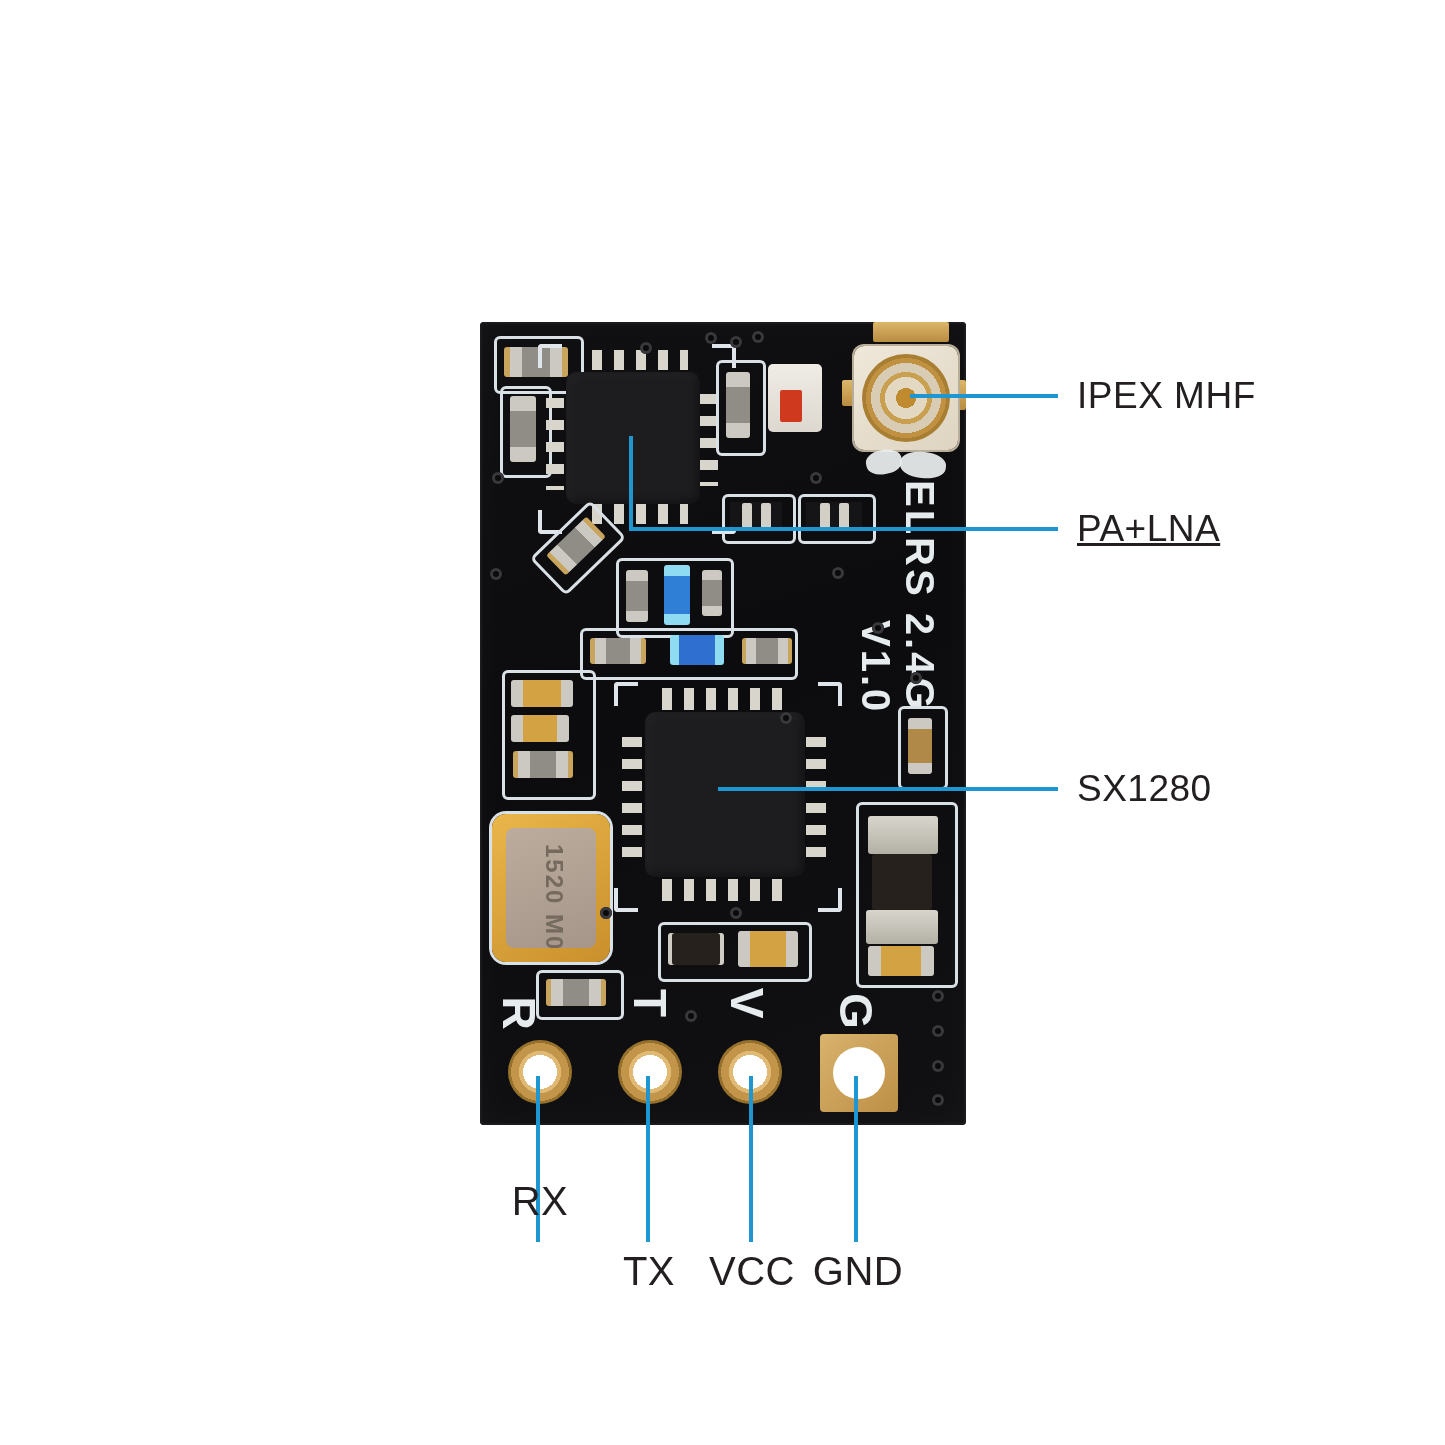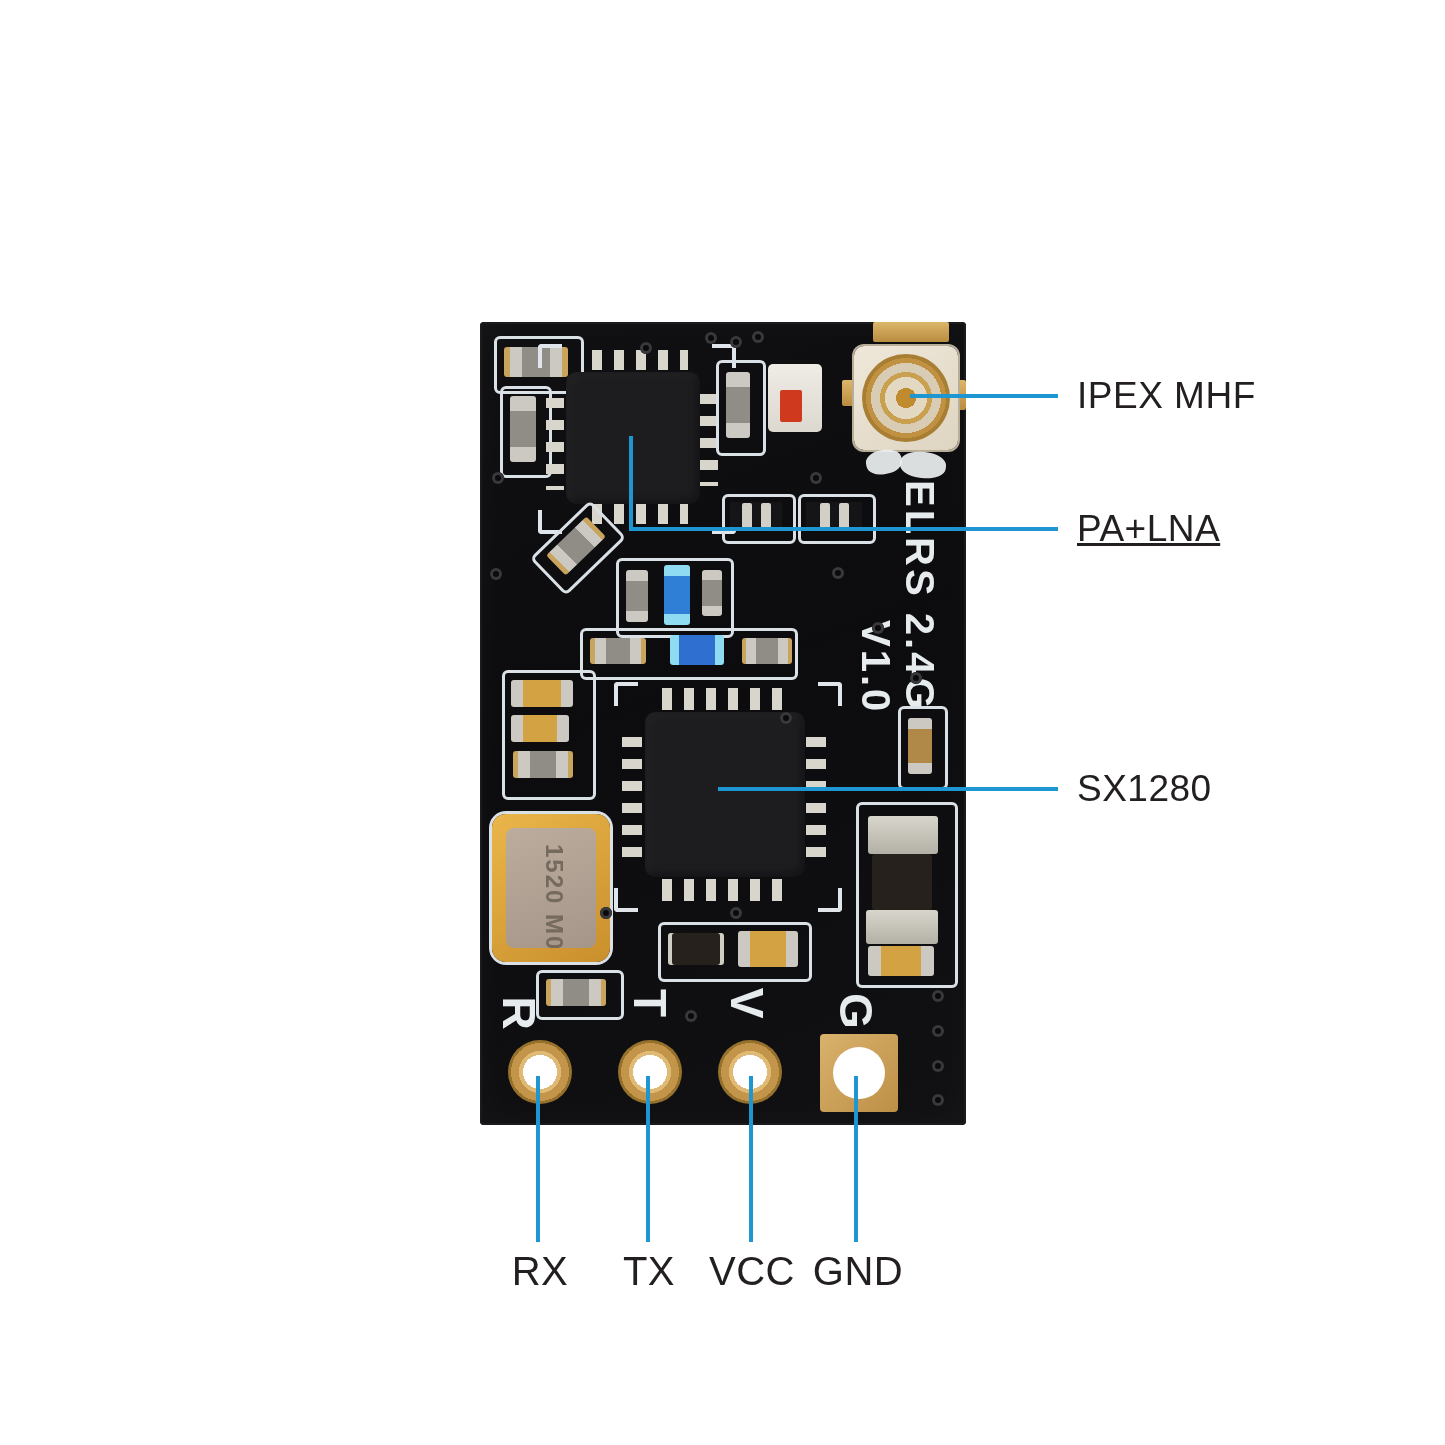--- a/index.html
+++ b/index.html
@@ -232,18 +232,18 @@
   <div class="line" style="left:718px; top:787px; width:340px; height:4px;"></div>
   <div class="line" style="left:536px; top:1076px; width:4px; height:166px;"></div>
   <div class="line" style="left:646px; top:1076px; width:4px; height:166px;"></div>
   <div class="line" style="left:749px; top:1076px; width:4px; height:166px;"></div>
   <div class="line" style="left:854px; top:1076px; width:4px; height:166px;"></div>
 
   <div class="callout" style="left:1077px; top:376px;">IPEX MHF</div>
   <div class="callout" style="left:1077px; top:509px;text-decoration:underline;">PA+LNA</div>
   <div class="callout" style="left:1077px; top:769px;">SX1280</div>
 
-  <div class="pinlabel" style="left:540px; top:1250px;">RX</div>
+  <div class="pinlabel" style="left:540px; top:1180px;">RX</div>
   <div class="pinlabel" style="left:649px; top:1250px;">TX</div>
   <div class="pinlabel" style="left:752px; top:1250px;">VCC</div>
   <div class="pinlabel" style="left:858px; top:1250px;">GND</div>
 
 </div>
 
 </body></html>

